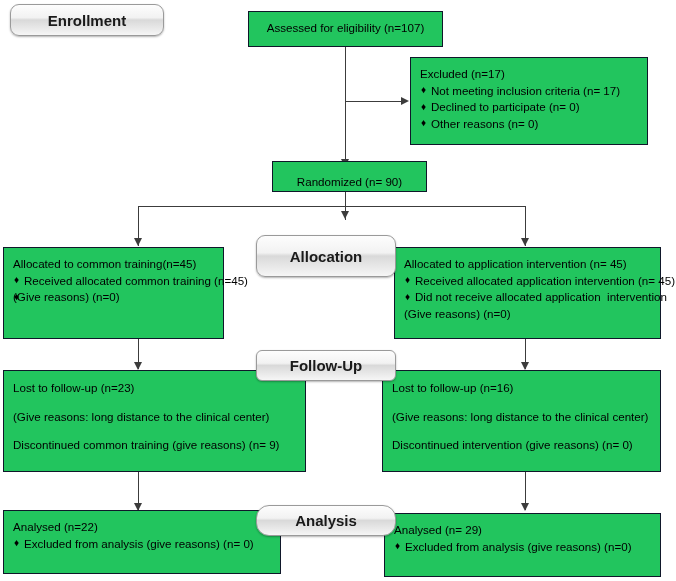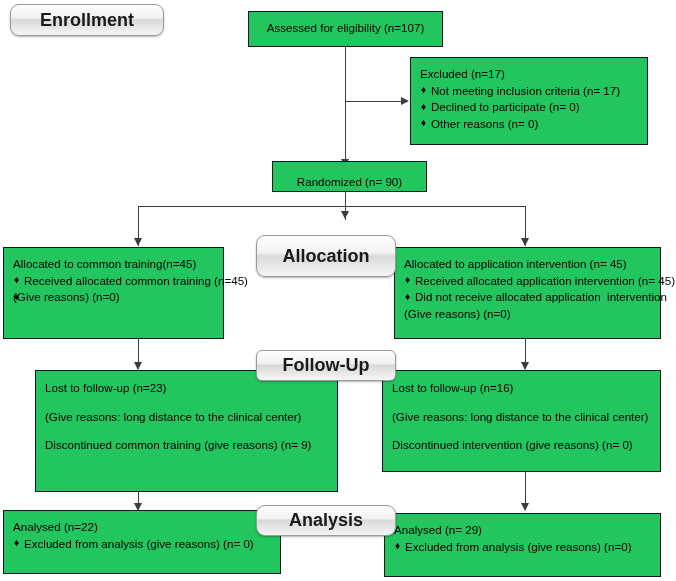--- a/index.html
+++ b/index.html
@@ -53,21 +53,21 @@
     background: linear-gradient(to bottom,
                 #fdfdfd 0%,
                 #f2f2f2 42%,
                 #d9d9d9 50%,
                 #e9e9e9 78%,
                 #f6f6f6 100%);
     box-shadow: 0 1px 2px rgba(0,0,0,0.30);
     display: flex;
     align-items: center;
     justify-content: center;
-    font-size: 18px;
+    font-size: 15px;
     font-weight: bold;
     color: #1a1a1a;
     z-index: 5;
   }
 
   
   .vline, .hline {
     position: absolute;
     background: #3c3c3c;
   }
@@ -99,21 +99,21 @@
   </div>
 
   <div class="pill" style="left:256px; top:235px; width:140px; height:42px;">
     <span>Allocation</span>
   </div>
 
   <div class="pill" style="left:256px; top:350px; width:140px; height:31px;border-radius:6px;">
     <span>Follow-Up</span>
   </div>
 
-  <div class="pill" style="left:256px; top:505px; width:140px; height:31px;">
+  <div class="pill" style="left:256px; top:505px; width:140px; height:31px;border-radius:13px;">
     <span>Analysis</span>
   </div>
 
   <div class="vline" style="left:345px; top:47px; height:120px;"></div>
   <div class="arrow-down" style="left:341px; top:159px;"></div>
 
   <div class="hline" style="left:345px; top:101px; width:57px;"></div>
   <div class="arrow-right" style="left:401px; top:97px;"></div>
 
   <div class="vline" style="left:345px; top:192px; height:14px;"></div>
@@ -157,21 +157,21 @@
       <div class="line"><span>(Give reasons) (n=0)</span></div>
     </div>
 
   <div class="box" style="left:394px; top:247px; width:267px; height:92px;">
       <div class="line"><span>Allocated to application intervention (n= 45)</span></div>
       <div class="bullet-line"><span class="bullet">♦</span><span>Received allocated application intervention (n= 45)</span></div>
       <div class="bullet-line"><span class="bullet">♦</span><span>Did not receive allocated application  intervention</span></div>
       <div class="line"><span>(Give reasons) (n=0)</span></div>
     </div>
 
-  <div class="box" style="left:3px; top:370px; width:303px; height:122px; padding-top:9px;margin-left:32px;">
+  <div class="box" style="left:3px; top:370px; width:303px; height:102px; padding-top:9px;">
       <div class="line"><span>Lost to follow-up (n=23)</span></div>
       <div class="gap"></div>
       <div class="line"><span>(Give reasons: long distance to the clinical center)</span></div>
       <div class="gap"></div>
       <div class="line"><span>Discontinued common training (give reasons) (n= 9)</span></div>
     </div>
 
   <div class="box" style="left:382px; top:370px; width:279px; height:102px; padding-top:9px;">
       <div class="line"><span>Lost to follow-up (n=16)</span></div>
       <div class="gap"></div>

